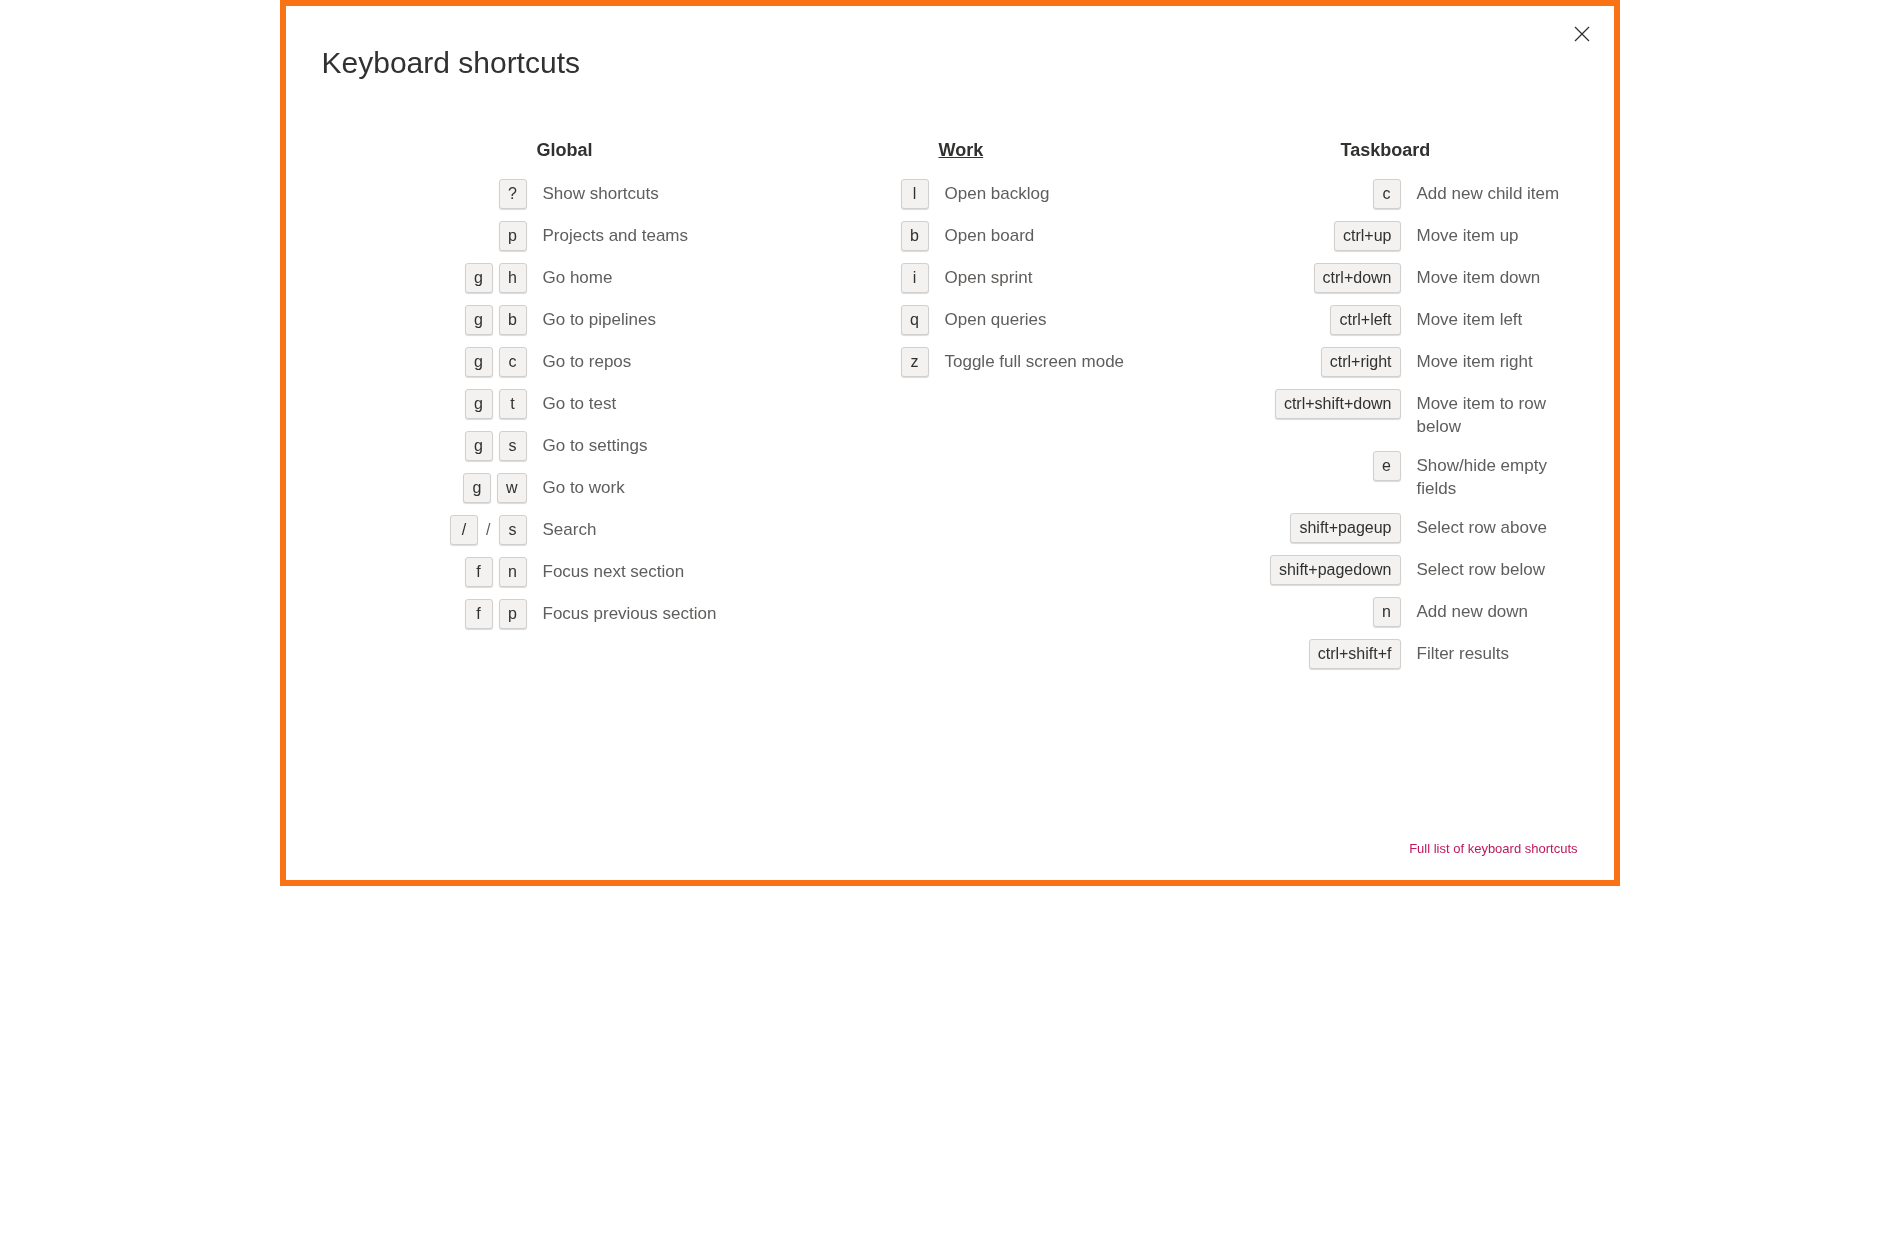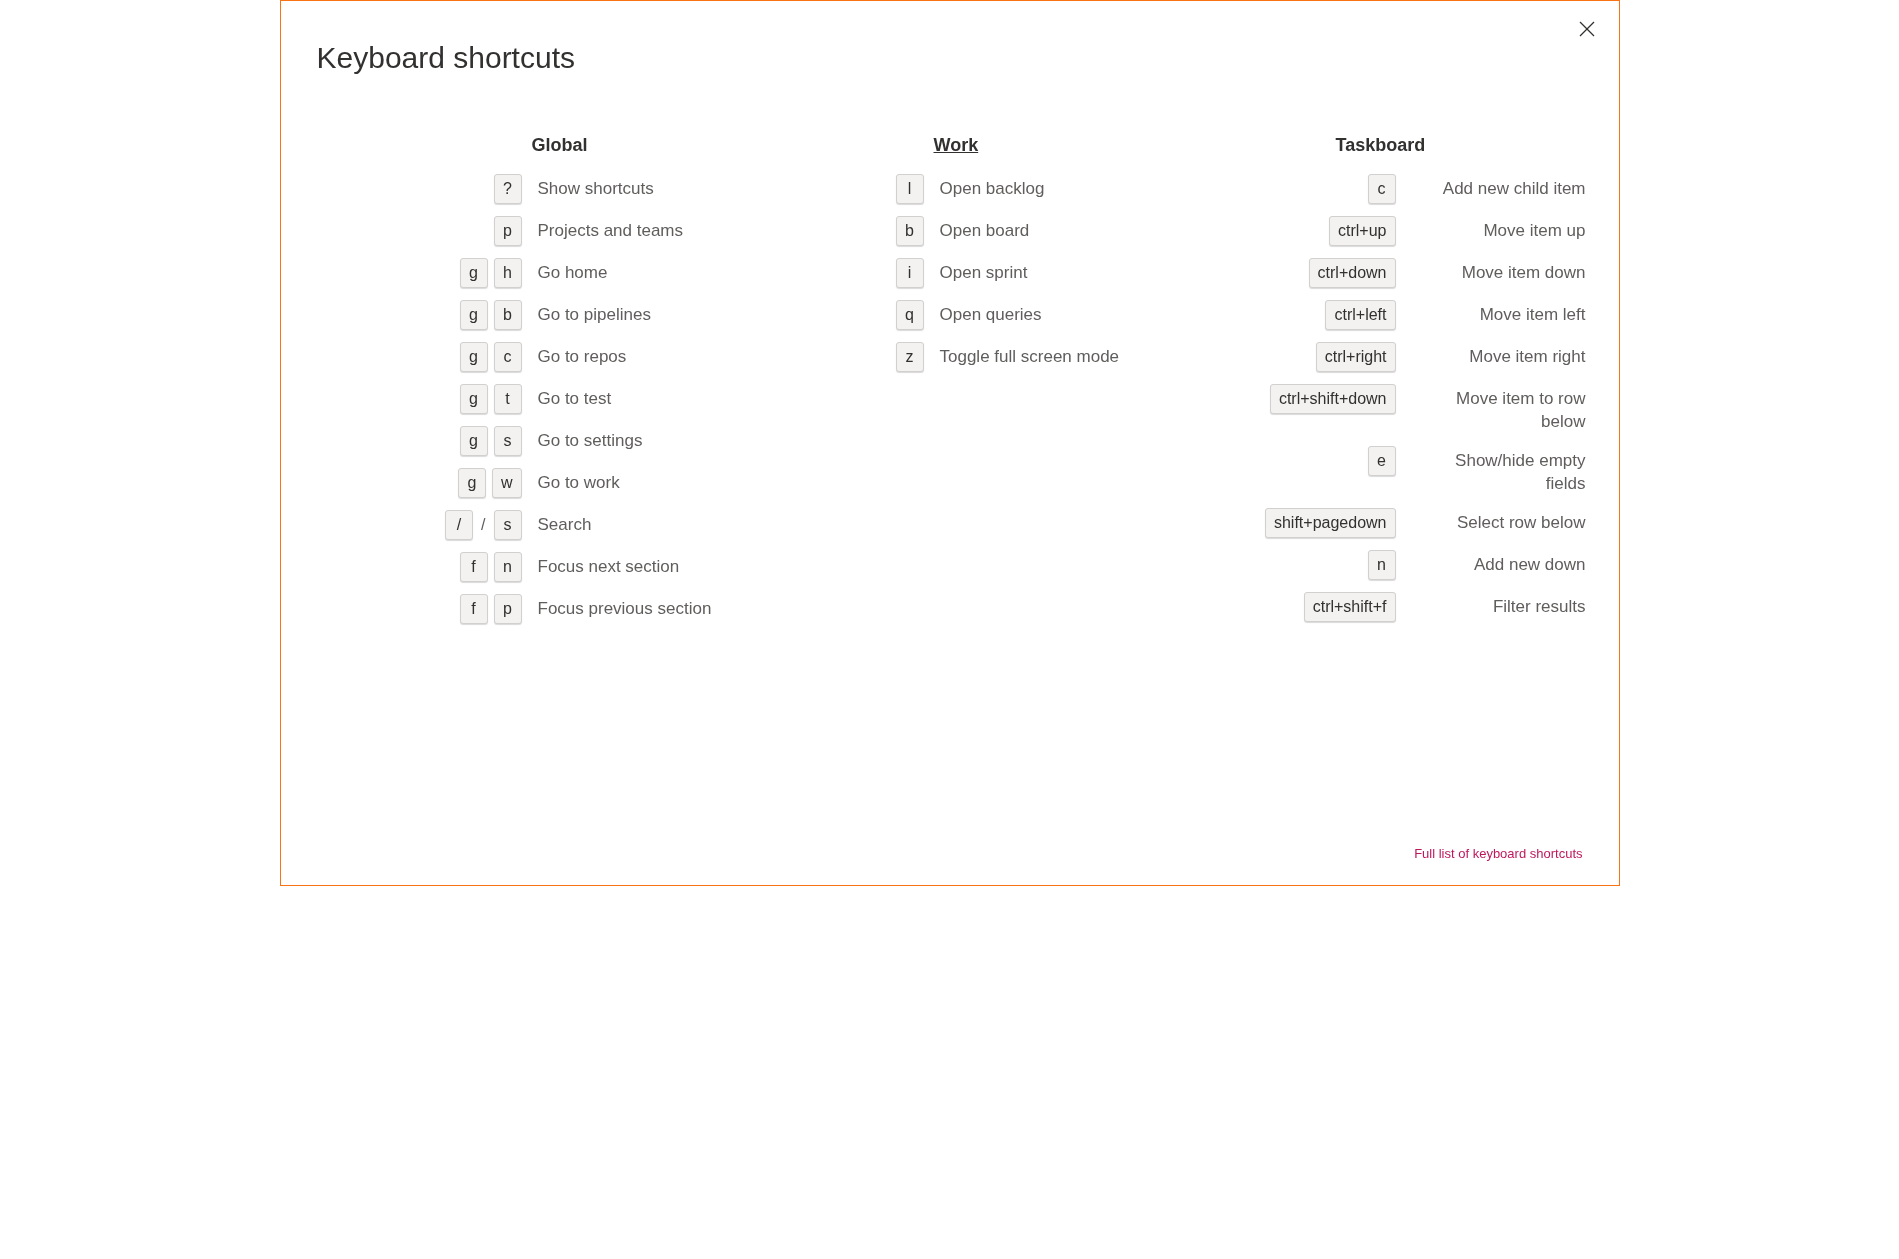--- a/index.html
+++ b/index.html
@@ -3,21 +3,21 @@
 <meta charset="utf-8">
 <style>
   * { box-sizing: border-box; }
   body {
     margin: 0;
     font-family: "Segoe UI", -apple-system, BlinkMacSystemFont, sans-serif;
     background: #ffffff;
     color: #323130;
   }
   .dialog {
-    border: 1px solid #f97316;
+    border: 6px solid #f97316;
     width: 1340px;
     height: 886px;
     margin: 0 auto;
     position: relative;
     padding: 30px 36px 20px 36px;
     background: #fff;
   }
   .close-btn {
     position: absolute;
     top: 16px;
@@ -64,21 +64,21 @@
   }
   .keys {
     width: 130px;
     display: flex;
     justify-content: flex-end;
     align-items: center;
     gap: 6px;
     flex-wrap: nowrap;
   }
   .col-task .keys { width: 200px; }
-  .col-task .desc { width: 190px; text-align: right; }
+  .col-task .desc { width: 190px; }
   .kbd {
     display: inline-flex;
     align-items: center;
     justify-content: center;
     min-width: 28px;
     height: 30px;
     padding: 0 8px;
     background: #f3f2f1;
     border: 1px solid #d2d0ce;
     border-radius: 3px;
@@ -283,20 +283,26 @@
             <div class="desc">Move item to row below</div>
           </div>
           <div class="row">
             <div class="keys">
               <span class="kbd">e</span>
             </div>
             <div class="desc">Show/hide empty fields</div>
           </div>
           <div class="row">
             <div class="keys">
+              <span class="kbd">shift+pageup</span>
+            </div>
+            <div class="desc">Select row above</div>
+          </div>
+          <div class="row">
+            <div class="keys">
               <span class="kbd">shift+pagedown</span>
             </div>
             <div class="desc">Select row below</div>
           </div>
           <div class="row">
             <div class="keys">
               <span class="kbd">n</span>
             </div>
             <div class="desc">Add new down</div>
           </div>

